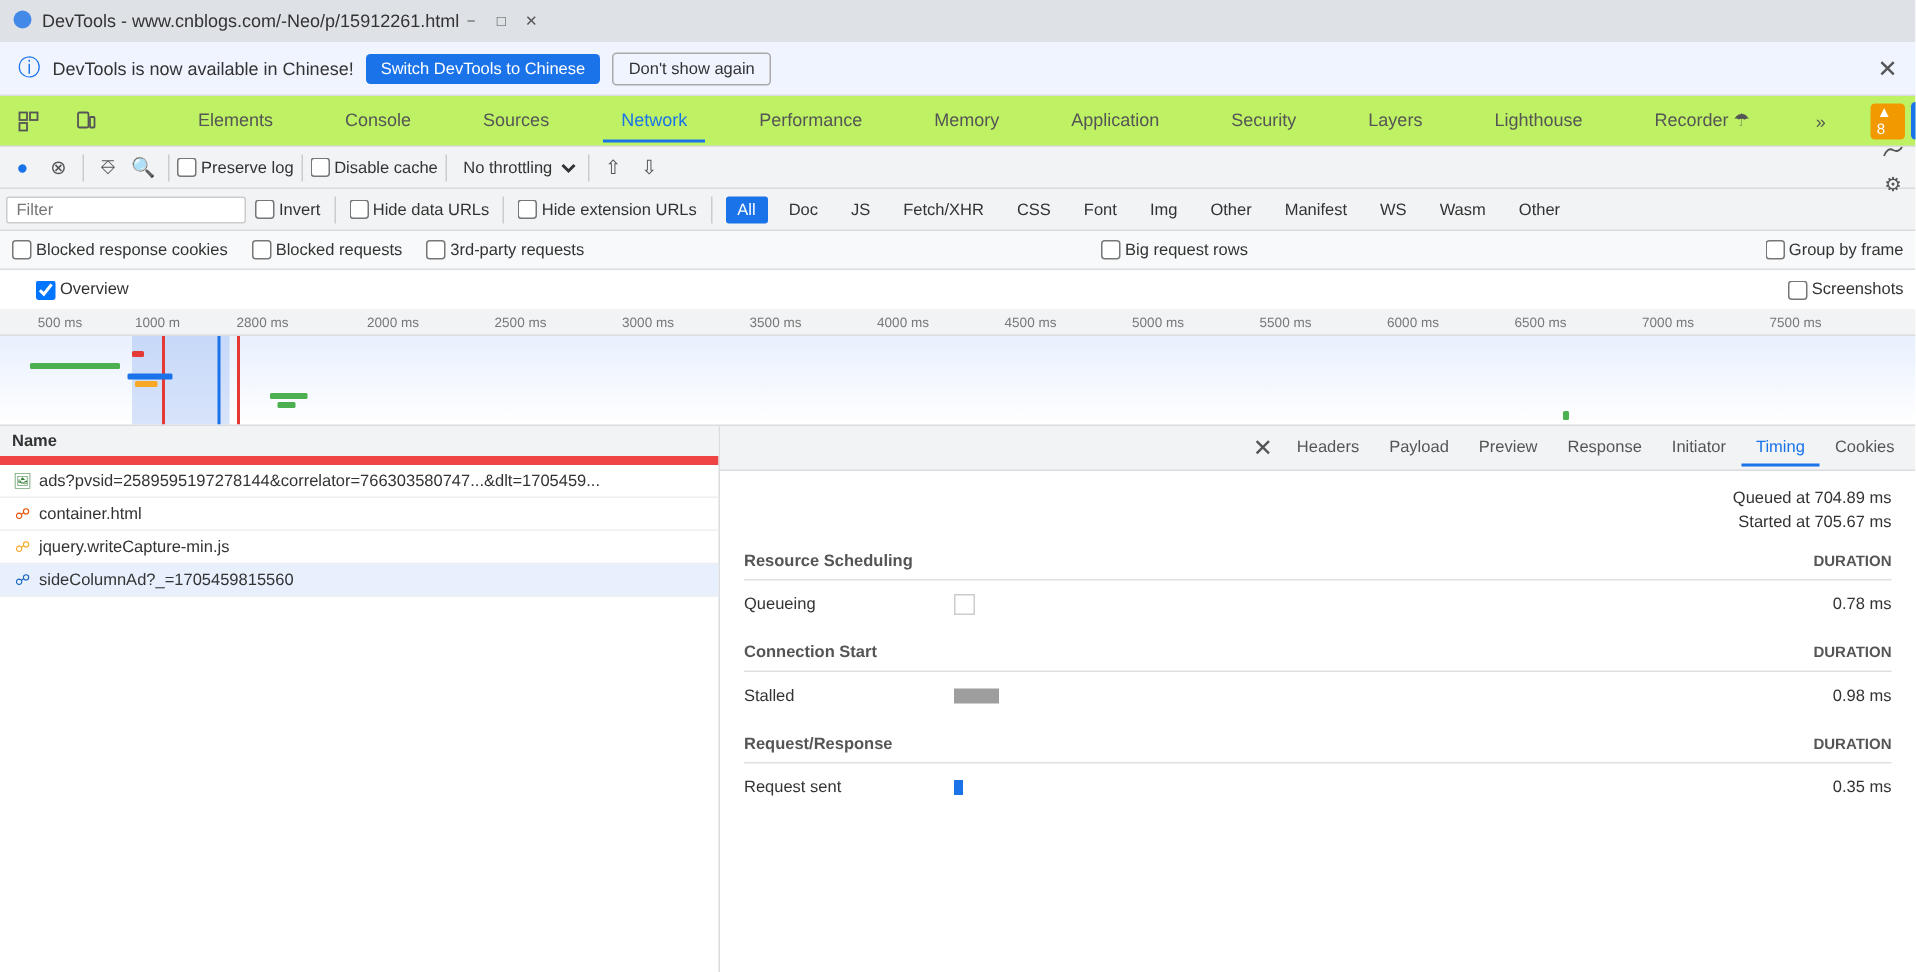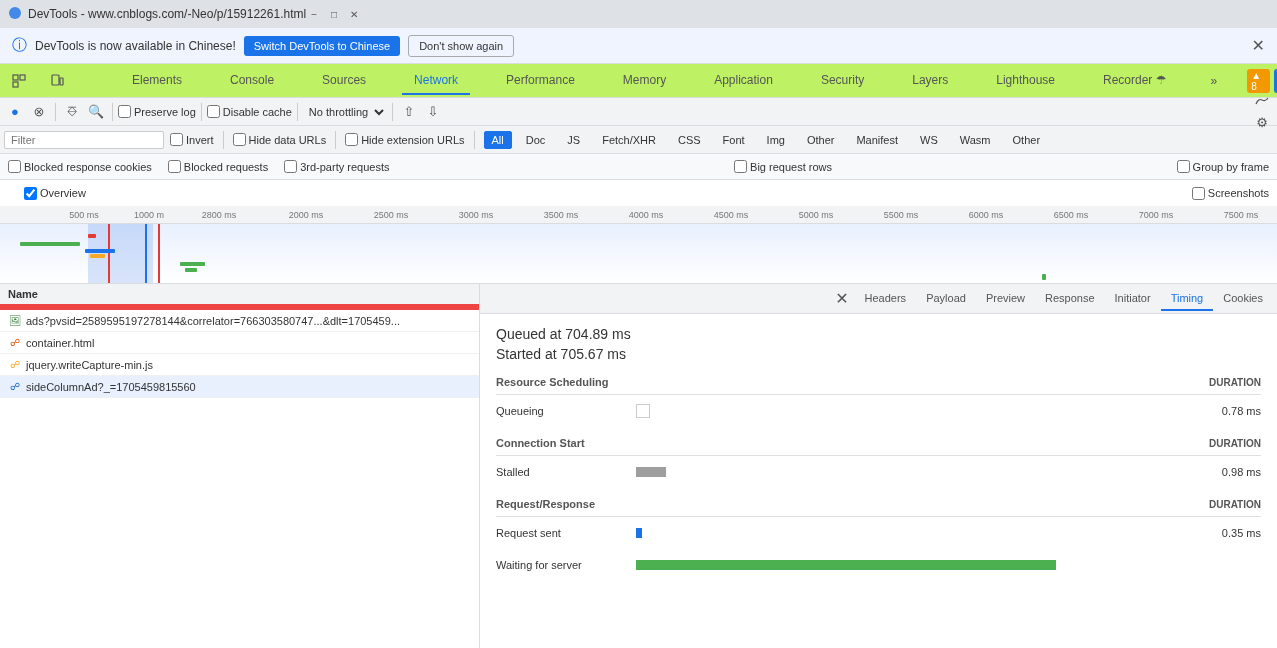--- a/index.html
+++ b/index.html
@@ -145,21 +145,20 @@
       align-items: center;
       position: relative;
       overflow: hidden;
     }
     .ruler-tick {
       position: absolute;
       font-size: 9px;
       color: #777;
       transform: translateX(-50%);
       white-space: nowrap;
-      margin-left: 44px;
     }
     #timeline-graph {
       height: 60px;
       background: #fff;
       position: relative;
       overflow: hidden;
       border-bottom: 1px solid #dadce0;
     }
     .timeline-line-red {
       position: absolute;
@@ -245,21 +244,21 @@
     .detail-tab.active { color: #1a73e8; border-bottom: 2px solid #1a73e8; }
     .detail-close { margin-left: auto; cursor: pointer; font-size: 16px; color: #555; padding: 2px 6px; }
 
     
     #timing-panel {
       flex: 1;
       overflow-y: auto;
       padding: 12px 16px;
       background: #fff;
     }
-    .timing-info { font-size: 14px; color: #333; margin-bottom: 4px; }
+    .timing-info { font-size: 11px; color: #333; margin-bottom: 4px; text-align: right; }
     .timing-section-title {
       font-size: 11px;
       color: #555;
       font-weight: 600;
       margin: 14px 0 6px 0;
       display: flex;
       justify-content: space-between;
       align-items: center;
     }
     .timing-section-title .duration-label {
@@ -594,22 +593,15 @@
         <span class="duration-label">DURATION</span>
       </div>
       <hr class="timing-divider">
       <div class="timing-row">
         <div class="timing-row-label">Request sent</div>
         <div class="timing-bar-area">
           <div class="timing-bar-blue"></div>
         </div>
         <div class="timing-duration">0.35 ms</div>
       </div>
-      <div class="timing-row">
-        <div class="timing-row-label">Waiting for server</div>
-        <div class="timing-bar-area">
-          <div class="timing-bar-green"></div>
-        </div>
-        <div class="timing-duration"></div>
-      </div>
     </div>
   </div>
 </div>
 
 </body></html>

